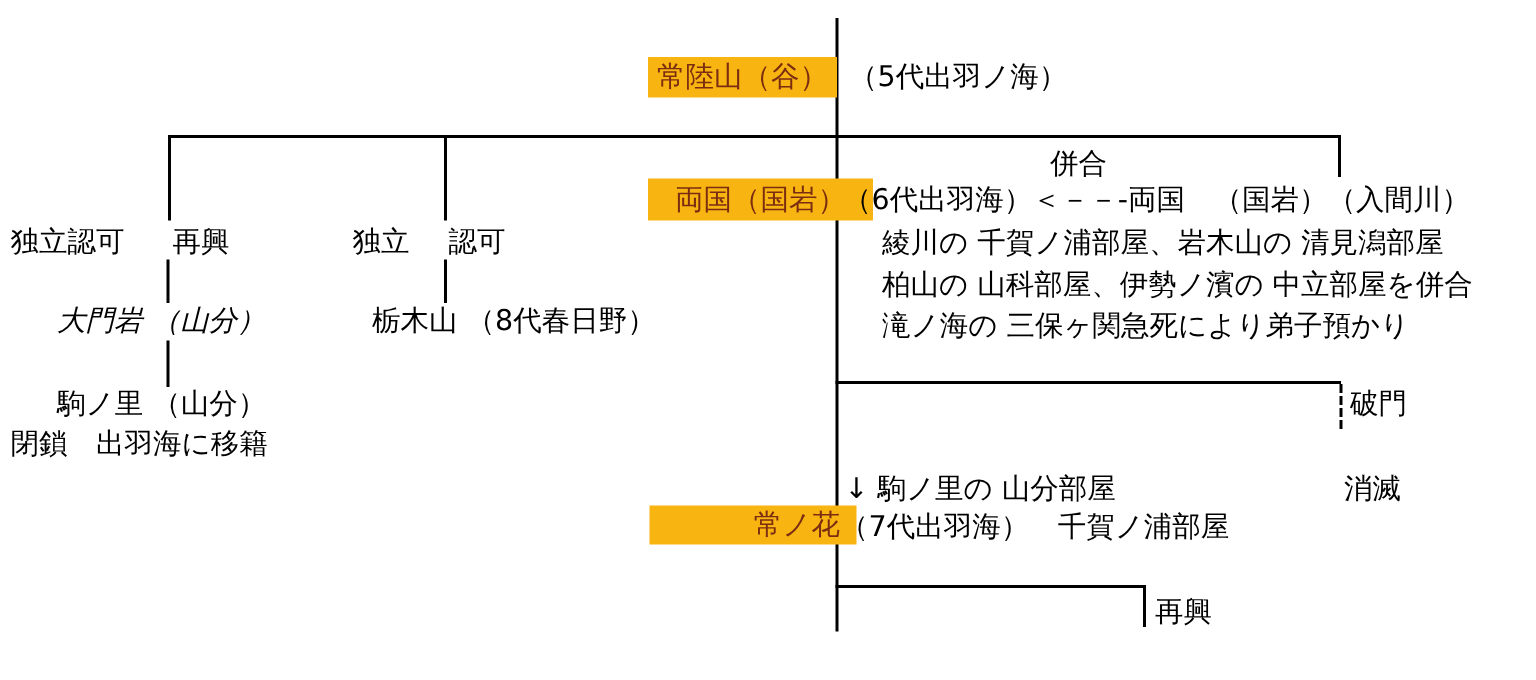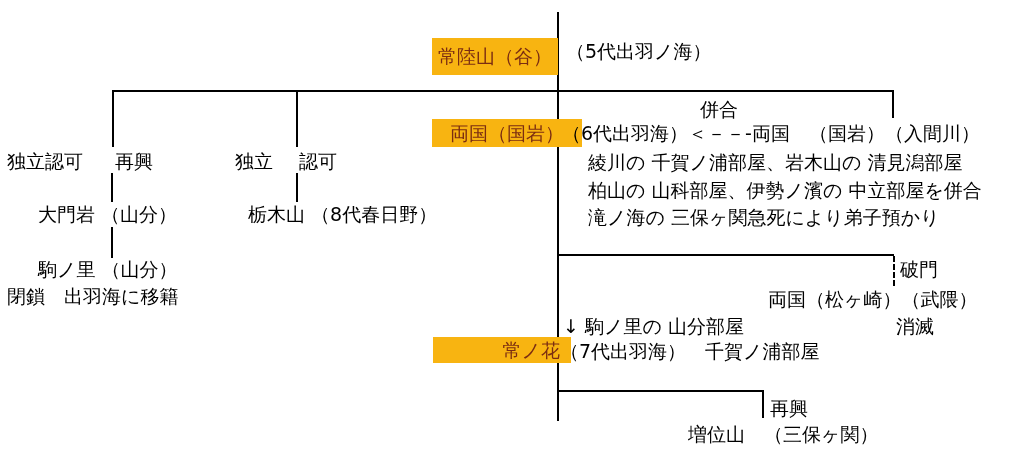--- a/index.html
+++ b/index.html
@@ -65,39 +65,37 @@
   <div class="vline" style="left:111px; top:173px; height:29px;"></div>
   <div class="vline" style="left:111px; top:227px; height:31px;"></div>
   <div class="vline" style="left:296px; top:90px;  height:57px;"></div>
   <div class="vline" style="left:296px; top:173px; height:29px;"></div>
   <div class="vline" style="left:892px; top:90px;  height:28px;"></div>
   <div class="hline" style="left:557px; top:254px; width:337px;"></div>
   <div class="vdash" style="left:893px; top:256px; height:30px;"></div>
   <div class="hline" style="left:557px; top:390px; width:207px;"></div>
   <div class="vline" style="left:762px; top:390px; height:28px;"></div>
 
-  <div class="node" style="left:432px; top:38px;  width:126px; height:37px;">常陸山（谷）</div>
+  <div class="node" style="left:432px; top:38px;  width:126px; height:27px;">常陸山（谷）</div>
   <div class="node" style="left:432px; top:119px; width:150px; height:28px;">両国（国岩）</div>
   <div class="node right-align" style="left:433px; top:337px; width:138px; height:26px;">常ノ花</div>
 
   <div class="t" style="left:566px; top:40px;">（5代出羽ノ海）</div>
   <div class="t" style="left:700px; top:98px;">併合</div>
   <div class="t" style="left:562px; top:122px;">（6代出羽海）＜－－-両国　（国岩）（入間川）</div>
   <div class="t" style="left:588px; top:151px;">綾川の 千賀ノ浦部屋、岩木山の 清見潟部屋</div>
   <div class="t" style="left:588px; top:179px;">柏山の 山科部屋、伊勢ノ濱の 中立部屋を併合</div>
   <div class="t" style="left:588px; top:206px;">滝ノ海の 三保ヶ関急死により弟子預かり</div>
   <div class="t" style="left:7px;   top:150px;">独立認可</div>
   <div class="t" style="left:115px; top:150px;">再興</div>
   <div class="t" style="left:235px; top:150px;">独立</div>
   <div class="t" style="left:299px; top:150px;">認可</div>
-  <div class="t" style="left:38px;  top:203px;">大門岩 （山分）</div>
+  <div class="t" style="left:38px;  top:203px;font-style:italic;">大門岩 （山分）</div>
   <div class="t" style="left:228px; top:203px;margin-left:20px;">栃木山 （8代春日野）</div>
   <div class="t" style="left:38px;  top:258px;">駒ノ里 （山分）</div>
   <div class="t" style="left:7px;   top:285px;">閉鎖　出羽海に移籍</div>
   <div class="t" style="left:900px; top:258px;text-align:right;">破門</div>
-  <div class="t" style="left:768px; top:288px;">両国（松ヶ崎）（武隈）</div>
   <div class="t" style="left:896px; top:315px;">消滅</div>
   <div class="t" style="left:563px; top:315px;">↓ 駒ノ里の 山分部屋</div>
   <div class="t" style="left:560px; top:340px;">（7代出羽海）　千賀ノ浦部屋</div>
   <div class="t" style="left:770px; top:397px;">再興</div>
-  <div class="t" style="left:688px; top:423px;">増位山　（三保ヶ関）</div>
 
 </div>
 
 </body></html>

